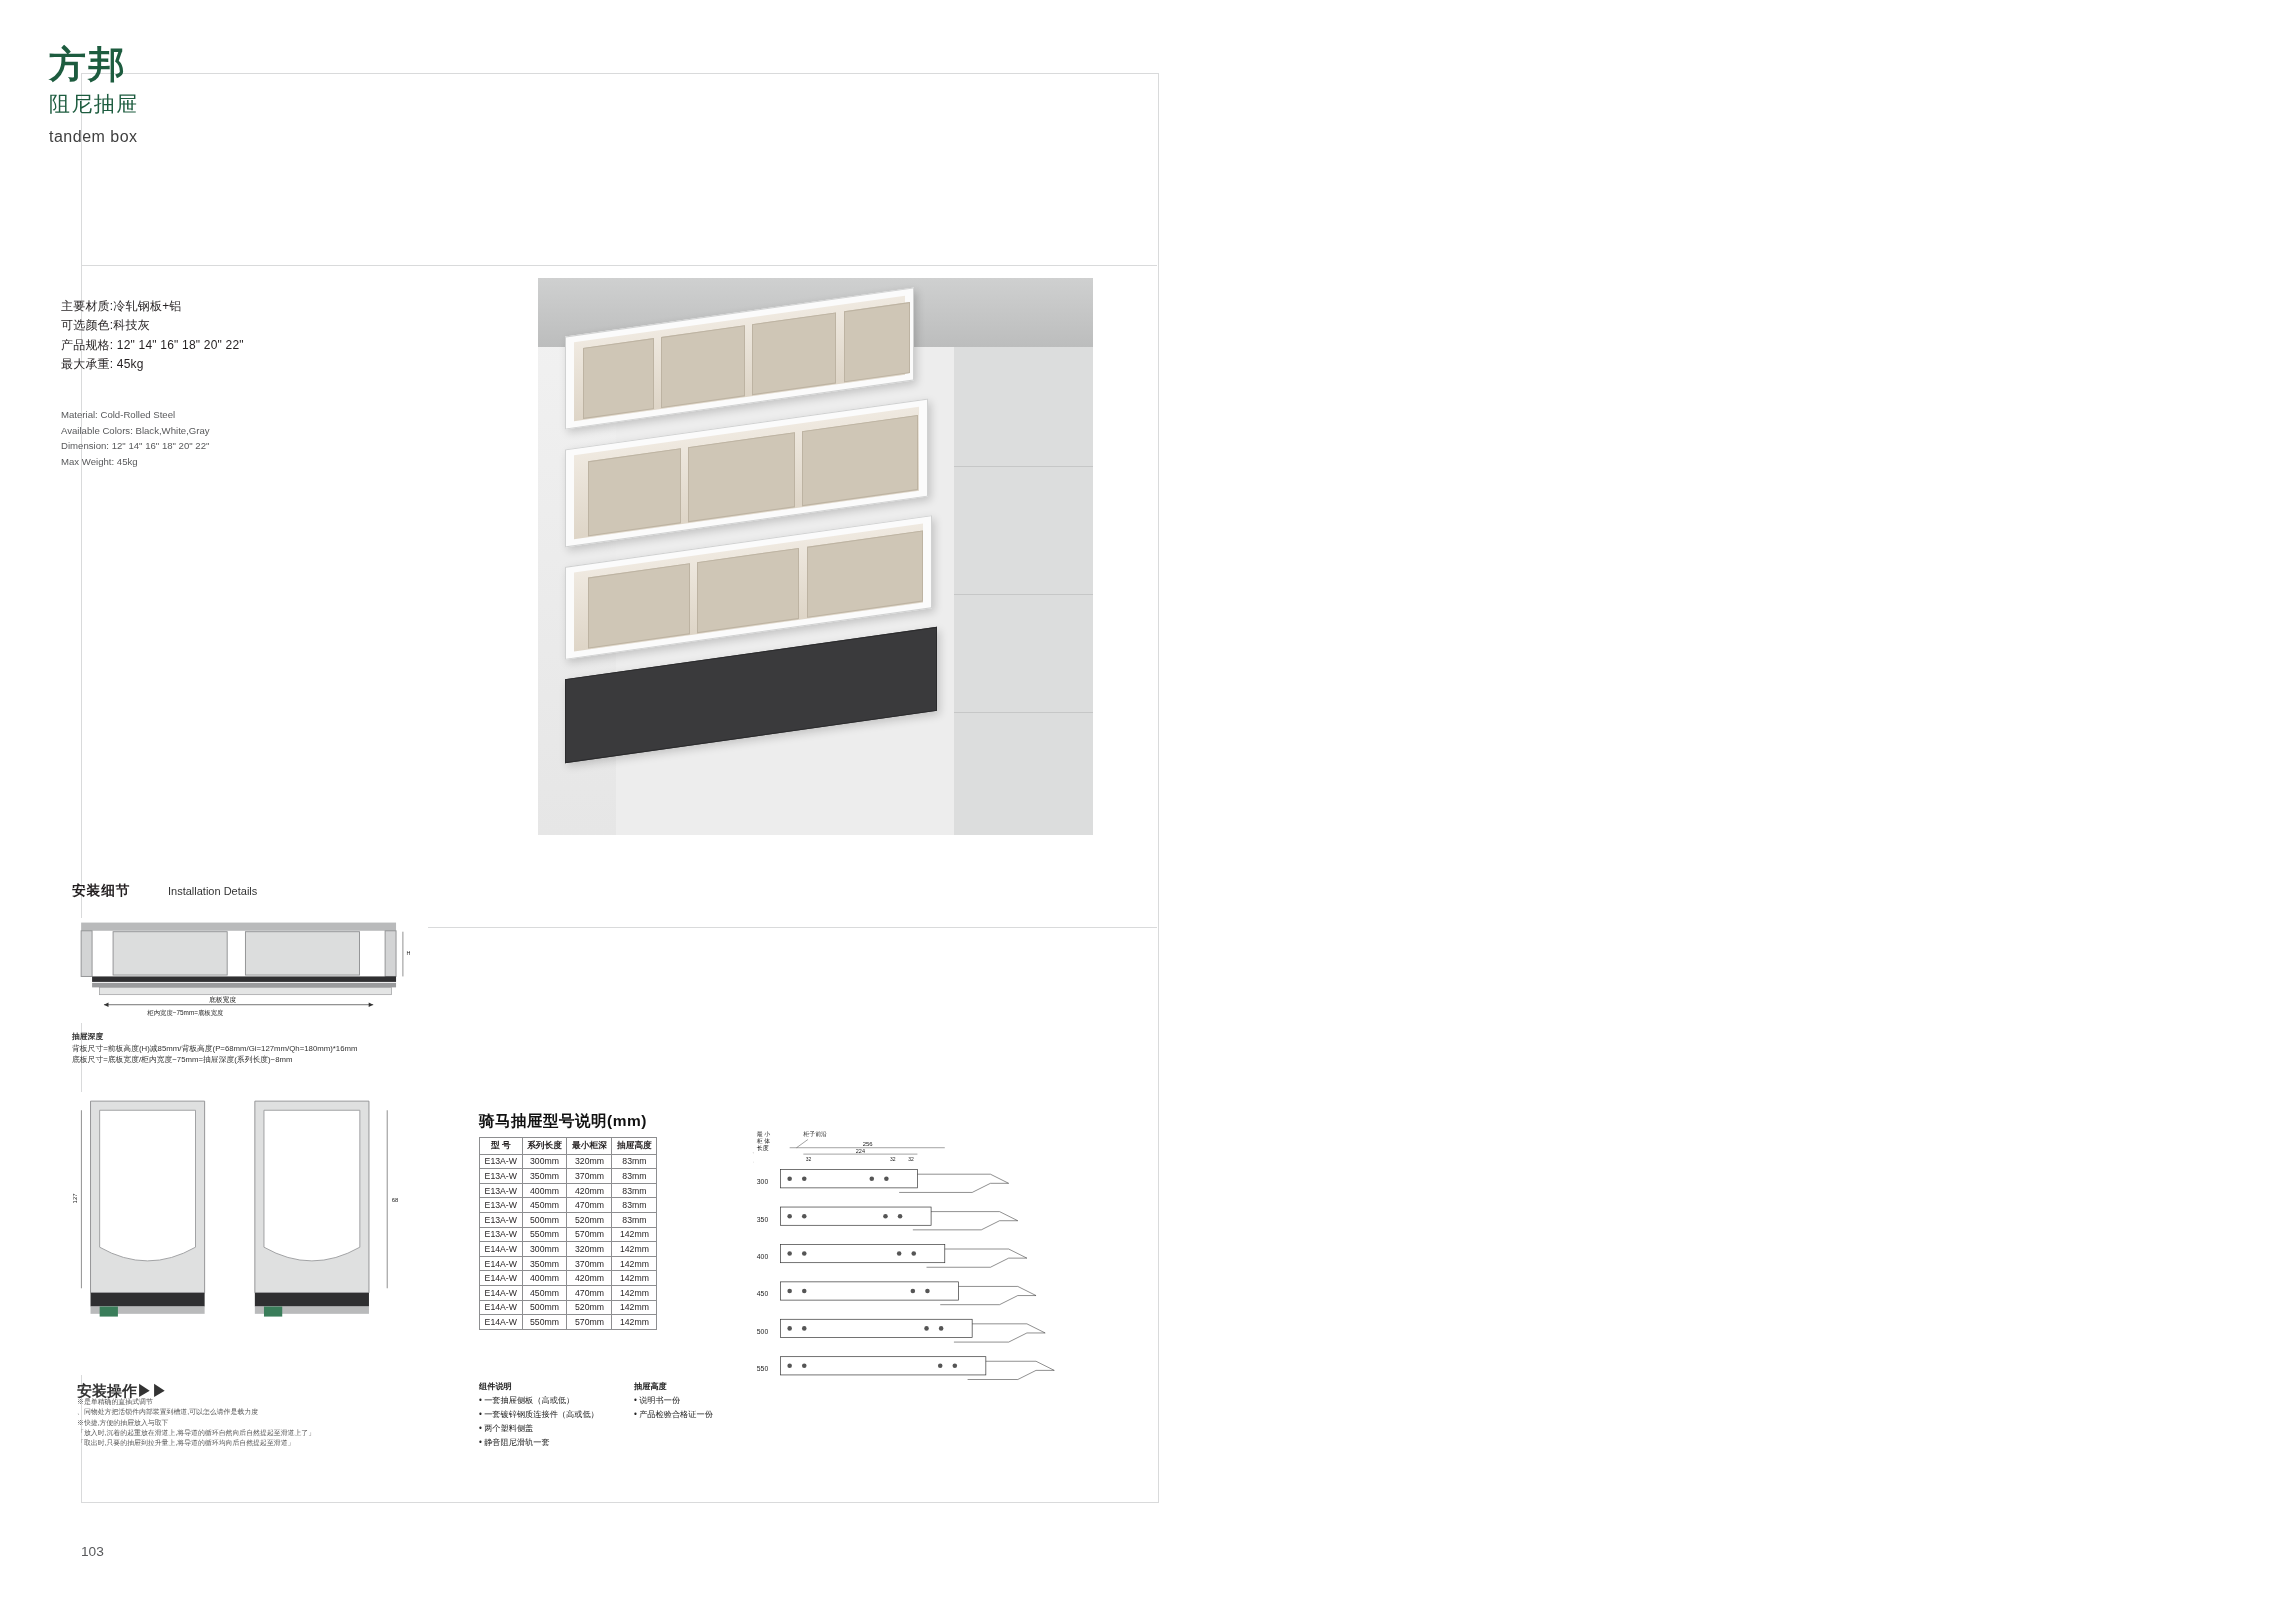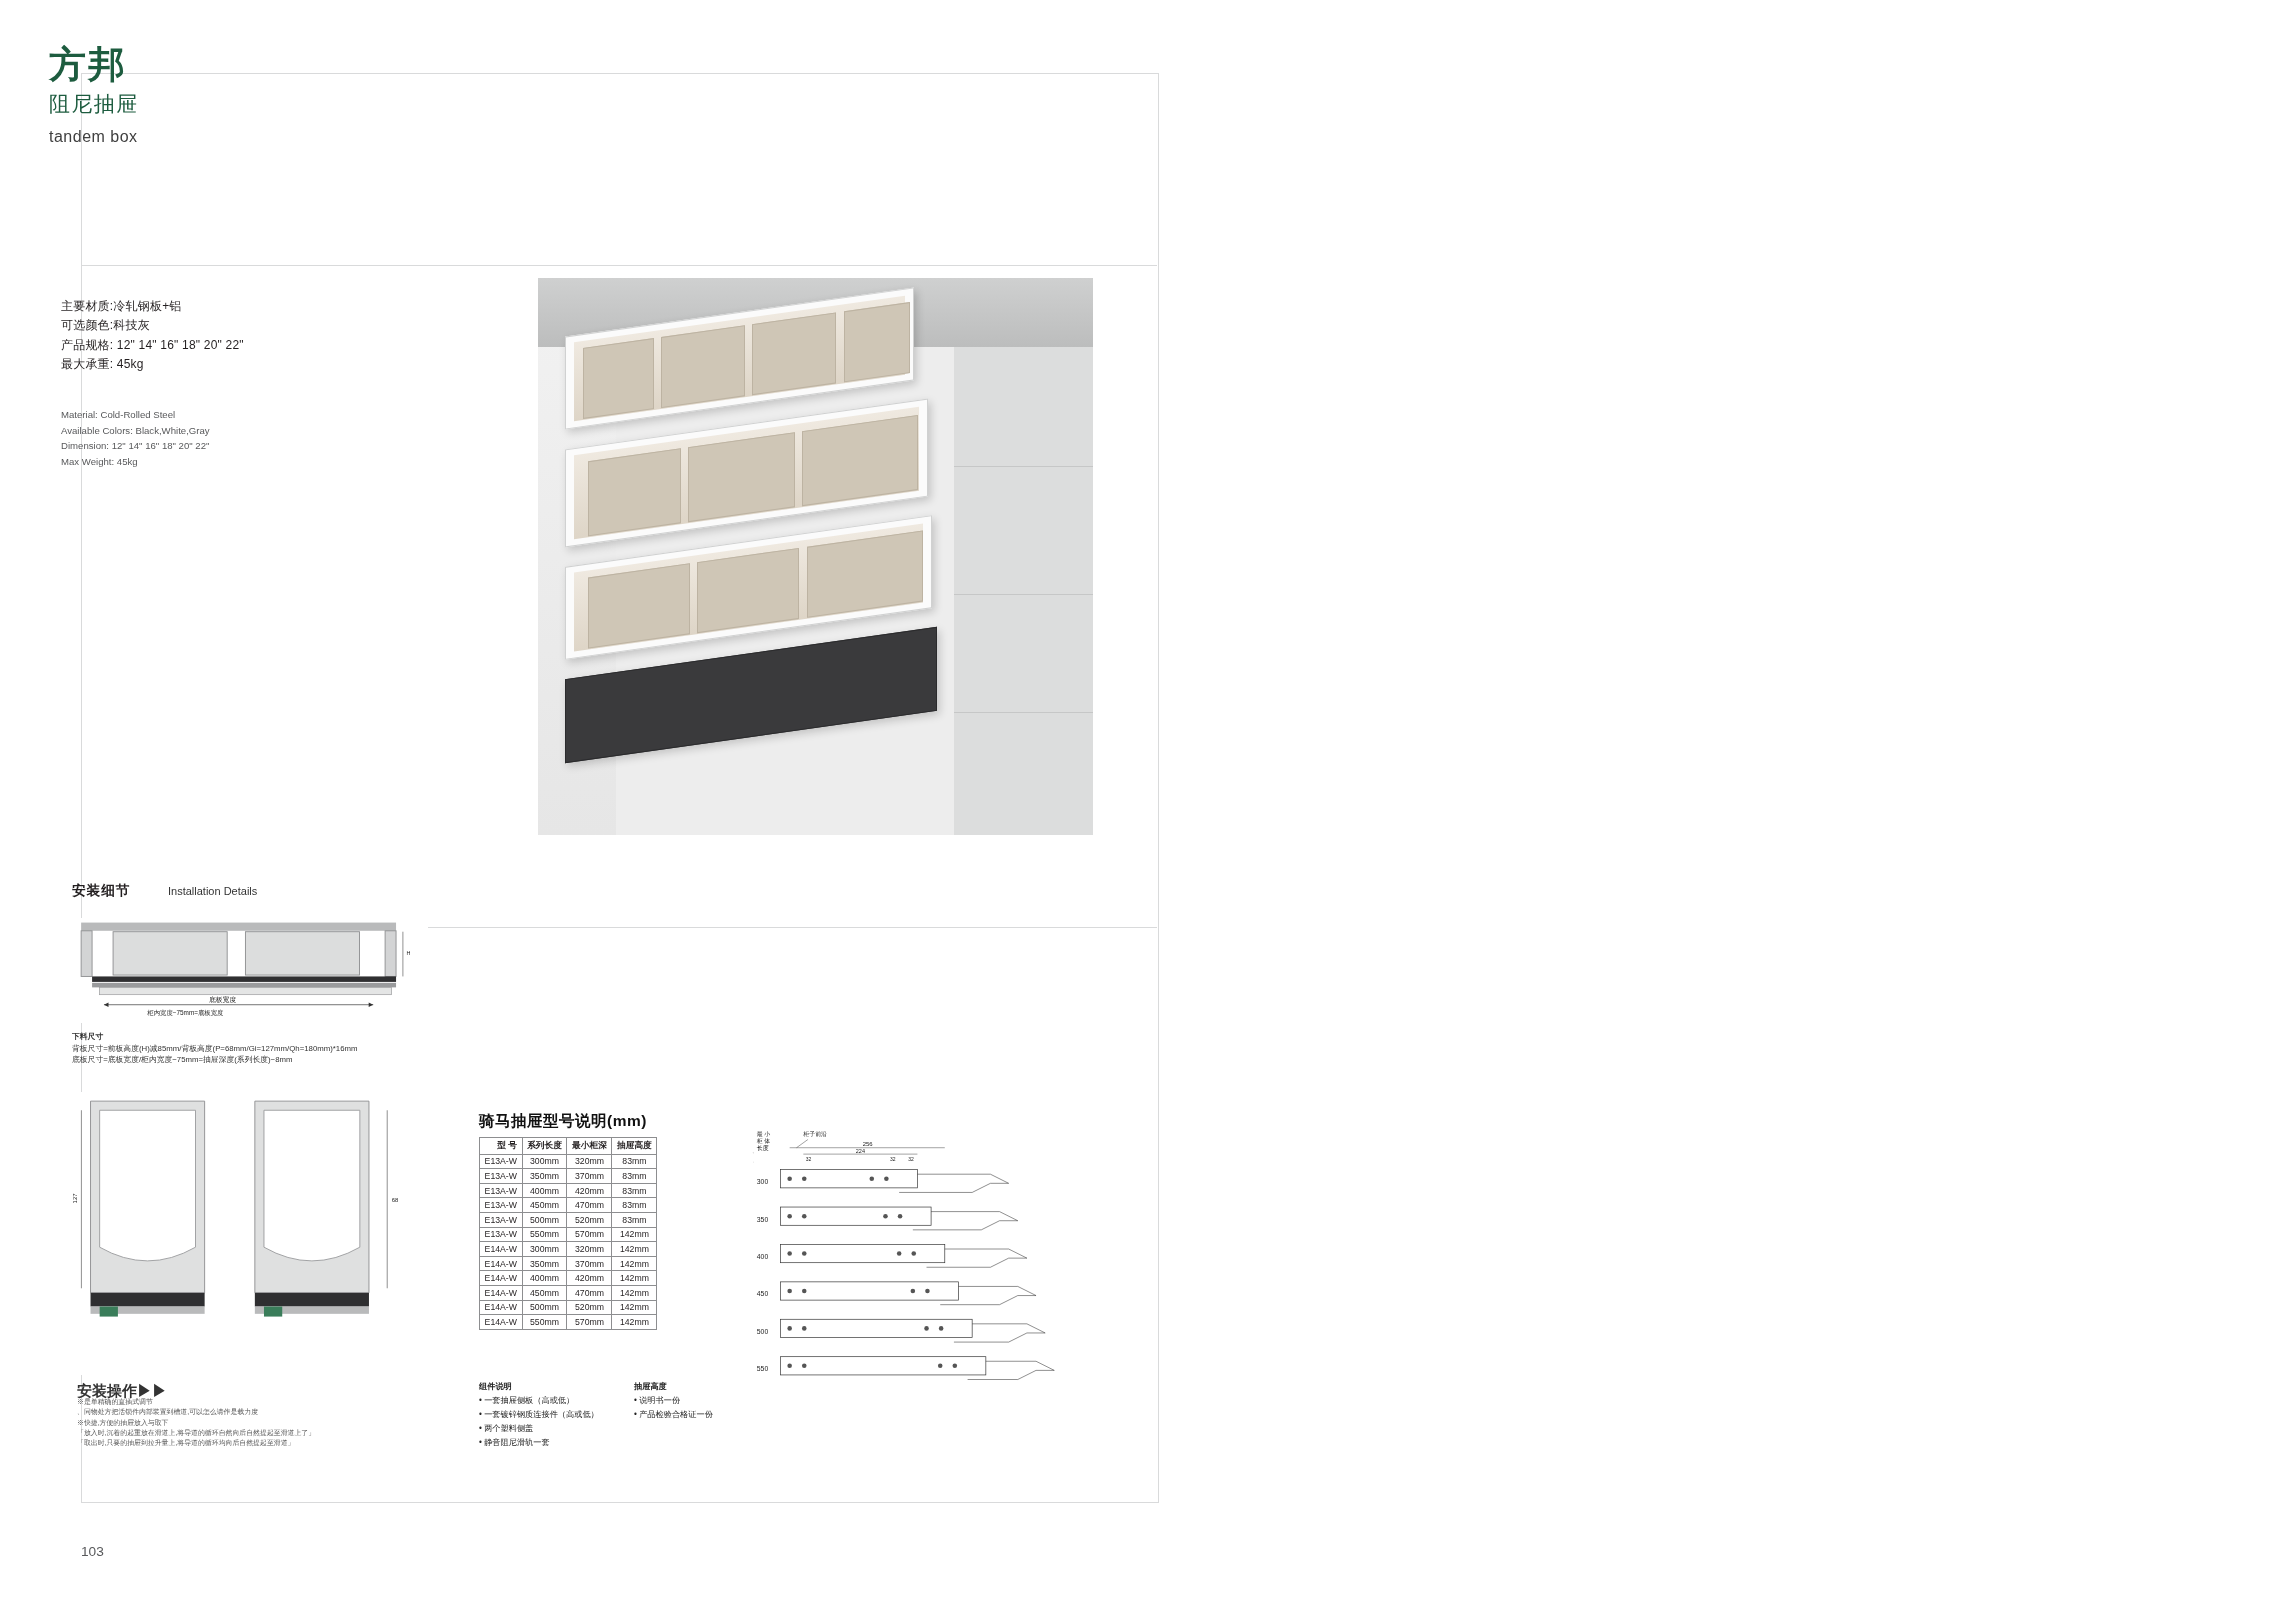--- a/index.html
+++ b/index.html
@@ -95,21 +95,21 @@
 
   .tbl-title {
     position:absolute; font-size:15.5px; font-weight:bold; letter-spacing:0.5px; color:#111;
   }
   table.sizes {
     position:absolute; border-collapse:collapse; font-size:8.7px;
   }
   table.sizes th, table.sizes td {
     border:0.9px solid #8d8e90; padding:1.8px 4.6px; text-align:center; white-space:nowrap;
   }
-  table.sizes th { font-weight:bold; background:#fff;text-align:right; }
+  table.sizes th { font-weight:bold; background:#fff; }
   .holes { position:absolute; left:745px; top:1124px; width:379px; height:297px; }
   .notes-cn {
     position:absolute; font-size:8.2px; line-height:1.7; color:#222;
   }
   .pgnum-l { position:absolute; left:73px; top:1544px; font-size:13.7px; color:#58595b; }
 </style>
 </head>
 <body>
 
 <div class="page page-left">
@@ -193,21 +193,21 @@
       <path d="M70 190 l10 -5 v10 z" fill="#333"></path>
       <path d="M660 190 l-10 -5 v10 z" fill="#333"></path>
       <text x="300" y="184" font-family="Liberation Sans, sans-serif" font-size="15" fill="#222">底板宽度</text>
       <text x="165" y="212" font-family="Liberation Sans, sans-serif" font-size="14" fill="#222">柜内宽度−75mm=底板宽度</text>
       <line x1="725" y1="30" x2="725" y2="128" stroke="#333" stroke-width="1.2"></line>
       <text x="733" y="80" font-family="Liberation Sans, sans-serif" font-size="12" fill="#222">H</text>
     </svg>
   </div>
 
   <div class="note-small" style="left:64px; top:1031px; width:347px;">
-    <div style="font-weight:bold;">下料尺寸</div>
+    <div style="font-weight:bold;">抽屉深度</div>
     <div>背板尺寸=前板高度(H)减85mm/背板高度(P=68mm/Gi=127mm/Qh=180mm)*16mm</div>
     <div>底板尺寸=底板宽度/柜内宽度−75mm=抽屉深度(系列长度)−8mm</div>
   </div>
 
   <div class="diag-b">
     <svg width="352" height="283" viewBox="0 0 770 620">
       <rect x="0" y="0" width="770" height="620" fill="#ffffff"></rect>
 
       <path d="M40 20 h250 v420 h-250 z" fill="#dfe0e0" stroke="#8d8e90" stroke-width="2"></path>
       <path d="M60 40 h210 v300 q-105 60 -210 0 z" fill="#ffffff" stroke="#9a9b9d" stroke-width="2"></path>

